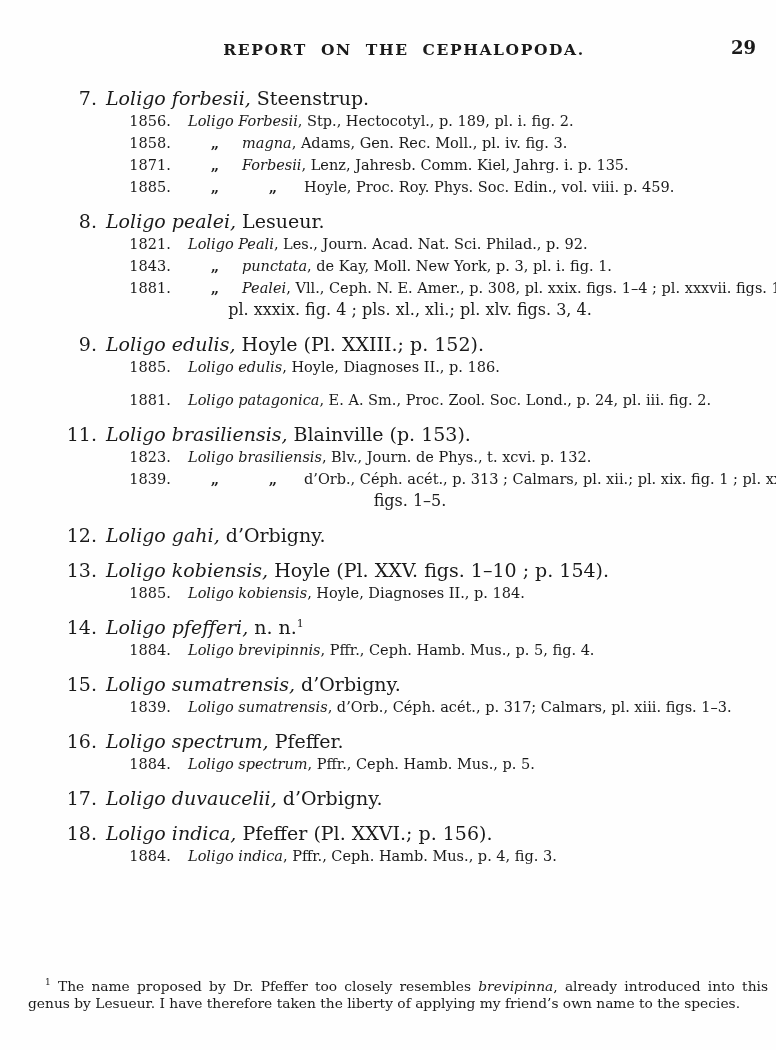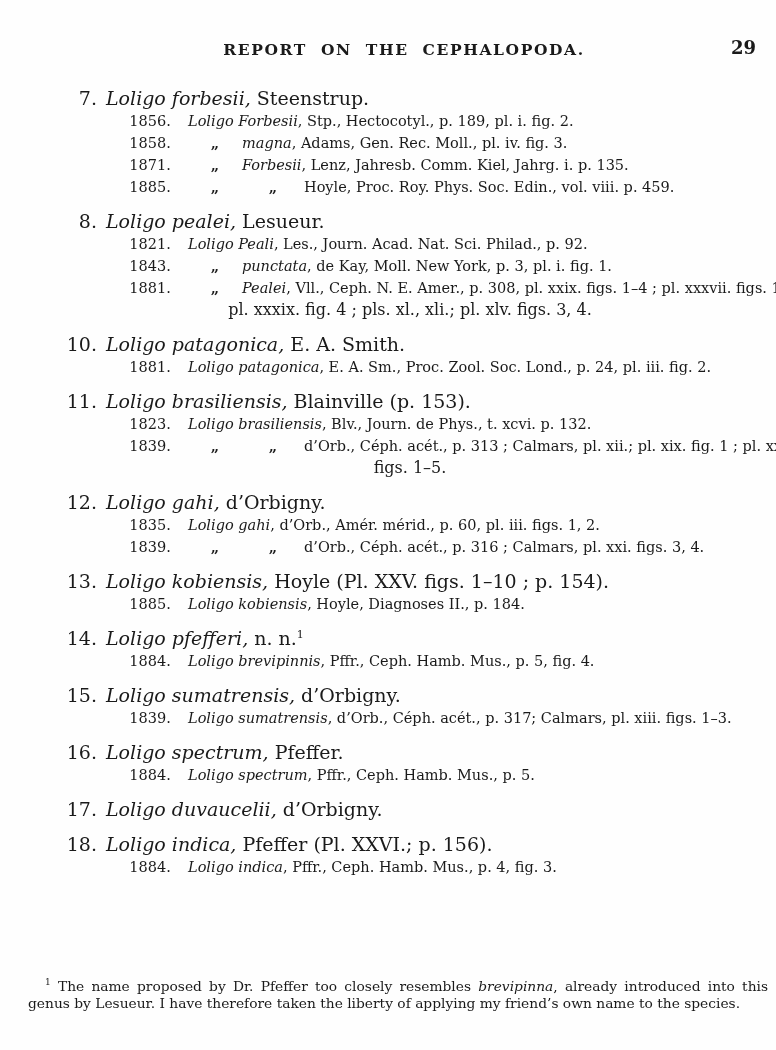--- a/index.html
+++ b/index.html
@@ -73,39 +73,40 @@
       <div class="entry">
         <div class="entry-head"><span class="e-num">8.</span><em class="e-species">Loligo pealei,</em> <span class="e-auth">Lesueur.</span></div>
         <div class="cits">
           <div class="cit"><span class="cit-year">1821.</span><em>Loligo Peali</em><span>, Les., Journ. Acad. Nat. Sci. Philad., p. 92.</span></div>
           <div class="cit"><span class="cit-year">1843.</span><span class="d1">„</span><em>punctata</em><span>, de Kay, Moll. New York, p. 3, pl. i. fig. 1.</span></div>
           <div class="cit"><span class="cit-year">1881.</span><span class="d1">„</span><em>Pealei</em><span>, Vll., Ceph. N. E. Amer., p. 308, pl. xxix. figs. 1–4 ; pl. xxxvii. figs. 1–3 ;</span></div>
           <div class="cit-cont">pl. xxxix. fig. 4 ; pls. xl., xli.; pl. xlv. figs. 3, 4.</div>
         </div>
       </div>
       <div class="entry">
-        <div class="entry-head"><span class="e-num">10.</span><em class="e-species">Loligo patagonica,</em> <span class="e-auth">E. A. Smith.</span></div>
+        <div class="entry-head"><span class="e-num">9.</span><em class="e-species">Loligo edulis,</em> <span class="e-auth">Hoyle (Pl. XXIII.; p. 152).</span></div>
+        <div class="cits">
+          <div class="cit"><span class="cit-year">1885.</span><em>Loligo edulis</em><span>, Hoyle, Diagnoses II., p. 186.</span></div>
+        </div>
+      </div>
+      <div class="entry">
         <div class="cits">
           <div class="cit"><span class="cit-year">1881.</span><em>Loligo patagonica</em><span>, E. A. Sm., Proc. Zool. Soc. Lond., p. 24, pl. iii. fig. 2.</span></div>
         </div>
       </div>
       <div class="entry">
         <div class="entry-head"><span class="e-num">11.</span><em class="e-species">Loligo brasiliensis,</em> <span class="e-auth">Blainville (p. 153).</span></div>
         <div class="cits">
           <div class="cit"><span class="cit-year">1823.</span><em>Loligo brasiliensis</em><span>, Blv., Journ. de Phys., t. xcvi. p. 132.</span></div>
           <div class="cit"><span class="cit-year">1839.</span><span class="d1">„</span><span class="d2">„</span><span>d’Orb., Céph. acét., p. 313 ; Calmars, pl. xii.; pl. xix. fig. 1 ; pl. xx.</span></div>
           <div class="cit-cont">figs. 1–5.</div>
         </div>
       </div>
       <div class="entry">
         <div class="entry-head"><span class="e-num">12.</span><em class="e-species">Loligo gahi,</em> <span class="e-auth">d’Orbigny.</span></div>
-        <div class="cits">
-          <div class="cit"><span class="cit-year">1835.</span><em>Loligo gahi</em><span>, d’Orb., Amér. mérid., p. 60, pl. iii. figs. 1, 2.</span></div>
-          <div class="cit"><span class="cit-year">1839.</span><span class="d1">„</span><span class="d2">„</span><span>d’Orb., Céph. acét., p. 316 ; Calmars, pl. xxi. figs. 3, 4.</span></div>
-        </div>
       </div>
       <div class="entry">
         <div class="entry-head"><span class="e-num">13.</span><em class="e-species">Loligo kobiensis,</em> <span class="e-auth">Hoyle (Pl. XXV. figs. 1–10 ; p. 154).</span></div>
         <div class="cits">
           <div class="cit"><span class="cit-year">1885.</span><em>Loligo kobiensis</em><span>, Hoyle, Diagnoses II., p. 184.</span></div>
         </div>
       </div>
       <div class="entry">
         <div class="entry-head"><span class="e-num">14.</span><em class="e-species">Loligo pfefferi,</em> <span class="e-auth">n. n.</span><sup>1</sup></div>
         <div class="cits">

